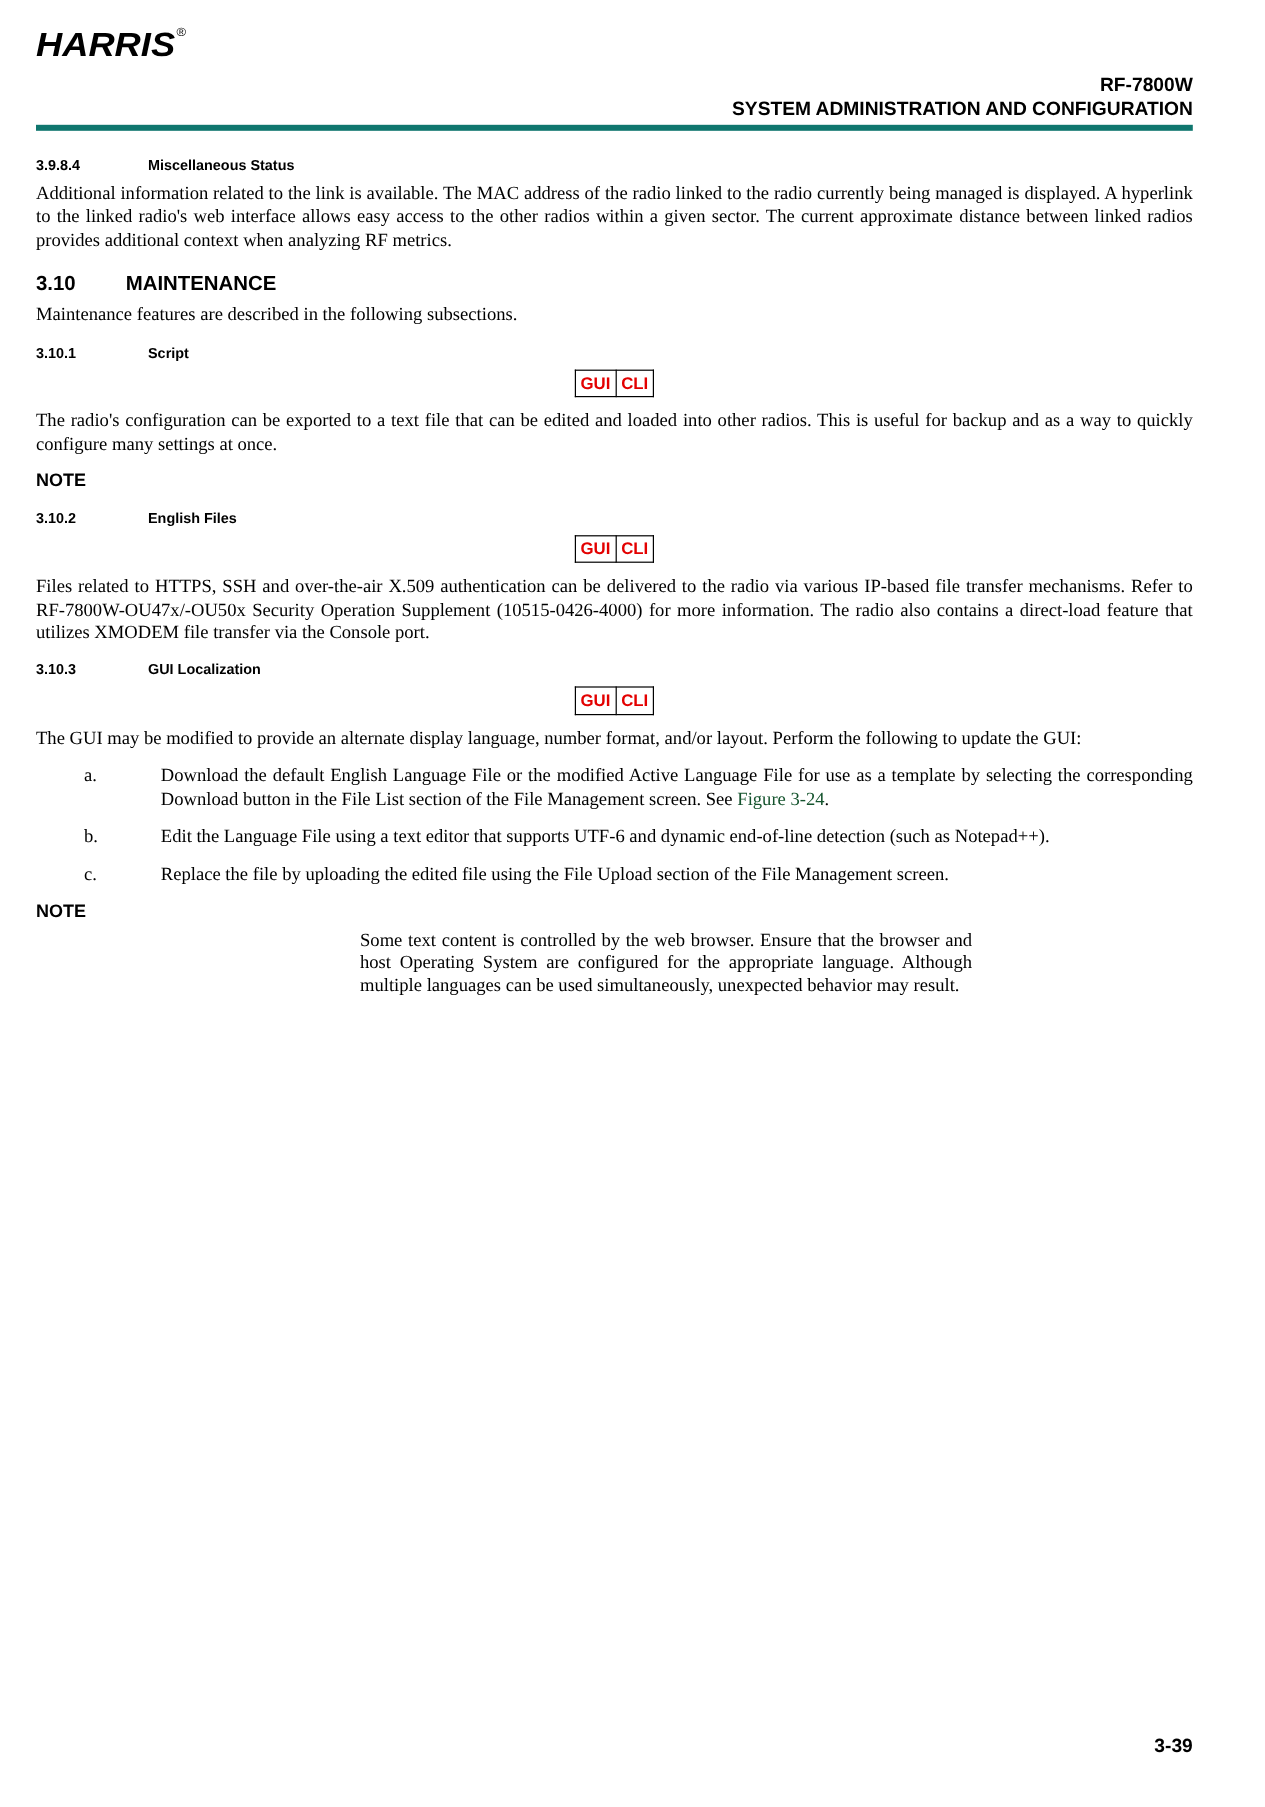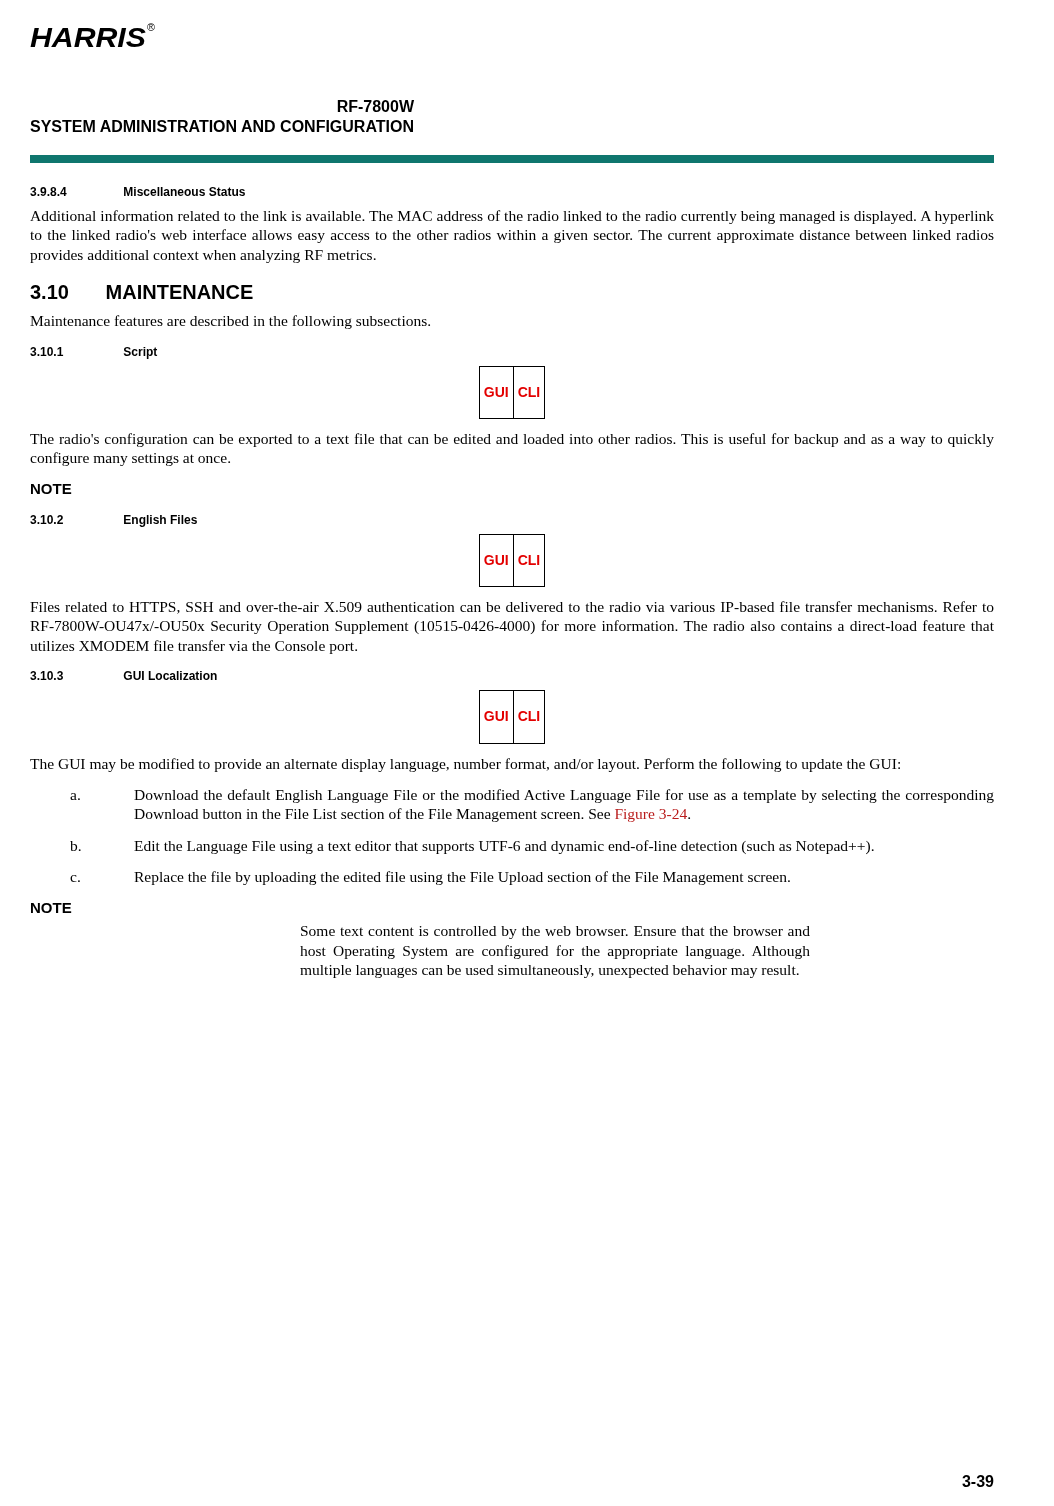--- a/index.html
+++ b/index.html
@@ -15,24 +15,23 @@
     width: 1054px;
     height: 1506px;
     box-sizing: border-box;
     padding: 20px 60px 30px 30px;
     position: relative;
   }
   .header {
     display: flex;
     justify-content: space-between;
     align-items: flex-start;
-    border-bottom: 8px solid #0f766e;
-    padding-bottom: 18px;
+    border-bottom: 5px solid #0f766e;
+    padding-bottom: 2px;
     margin-bottom: 22px;
-    flex-direction: column;
   }
   .logo {
     font-family: Arial, Helvetica, sans-serif;
     font-weight: 900;
     font-size: 28px;
     font-style: italic;
     letter-spacing: 0px;
     transform: scaleX(1.08);
     transform-origin: left center;
     position: relative;
@@ -56,21 +55,21 @@
     margin-top: 42px;
   }
   .section-heading {
     font-family: Arial, Helvetica, sans-serif;
     font-weight: bold;
     font-size: 12px;
     margin-top: 14px;
     margin-bottom: 6px;
   }
   .section-heading.major {
-    font-size: 20px;
+    font-size: 17px;
     margin-top: 16px;
   }
   .section-heading .num {
     display: inline-block;
     min-width: 100px;
   }
   .section-heading.major .num {
     min-width: 70px;
   }
   .section-heading.sub .num { min-width: 90px; }
@@ -85,21 +84,21 @@
   }
   .gui-cli table {
     border-collapse: collapse;
   }
   .gui-cli td {
     border: 1.5px solid #000;
     color: #e30000;
     font-family: Arial, Helvetica, sans-serif;
     font-weight: bold;
     font-size: 14px;
-    padding: 17px 4px;
+    padding: 2px 4px;
     text-align: center;
   }
   .note-heading {
     font-family: Arial, Helvetica, sans-serif;
     font-weight: bold;
     text-align: left;
     margin: 6px 0 4px 0;
     font-size: 15px;
   }
   .note-body {
@@ -118,27 +117,27 @@
   }
   ol.steps li .marker {
     min-width: 64px;
     padding-left: 40px;
   }
   ol.steps li .content {
     flex: 1;
     text-align: justify;
   }
   a.figref {
-    color: #b91c1c;
+    color: #14532d;
     text-decoration: none;
     margin-top: 20px;
   }
   .footer {
     position: absolute;
-    bottom: 14px;
+    bottom: 40px;
     right: 60px;
     font-family: Arial, Helvetica, sans-serif;
     font-weight: bold;
     font-size: 16px;
   }
 </style>
 </head>
 <body>
 
 <div class="page">

